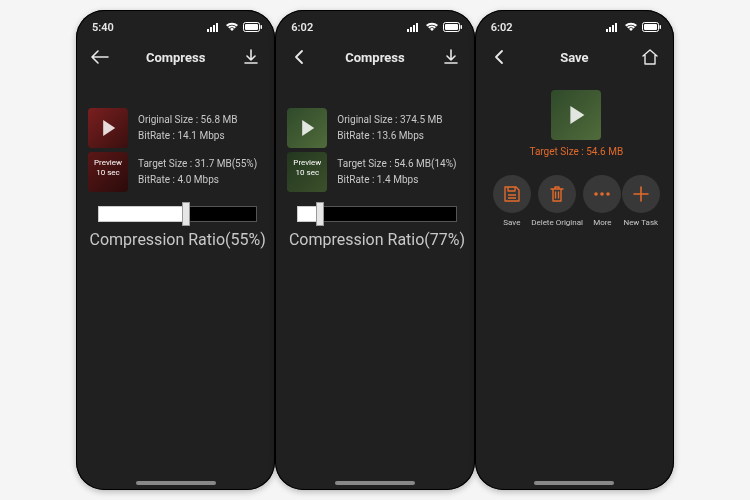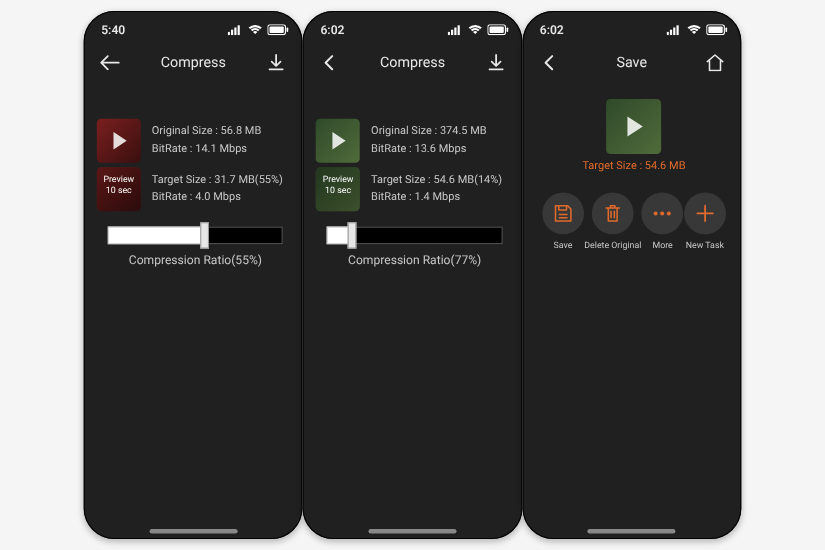--- a/index.html
+++ b/index.html
@@ -43,21 +43,21 @@
   .status-right { display:flex; align-items:center; gap:4px; }
   .status-right svg { display:block; }
 
   .nav-bar {
     height: 34px;
     display: flex;
     align-items: center;
     justify-content: space-between;
     padding: 0 14px;
     font-size: 13px;
-    font-weight: 400;
+    font-weight: 700;
   }
   .nav-title {
     position: absolute;
     left: 0; right: 0;
     text-align: center;
     pointer-events: none;
     font-size: 13px;
   }
   .nav-btn {
     width: 20px; height: 20px;
@@ -128,21 +128,21 @@
   }
   .slider-thumb {
     position:absolute; top:50%;
     width:6px; height:22px;
     background:#e6e6e6;
     border:1px solid #999;
     transform: translate(-50%,-50%);
   }
   .ratio-label {
     text-align:center;
-    font-size: 11px;
+    font-size: 16px;
     color:#c8c8c8;
     margin-top:8px;
   }
 
   
   .save-thumb {
     width: 50px; height:50px;
     border-radius:4px;
     background: linear-gradient(135deg,#2f4a2a,#506b3a);
     margin: 2px auto 6px auto;

